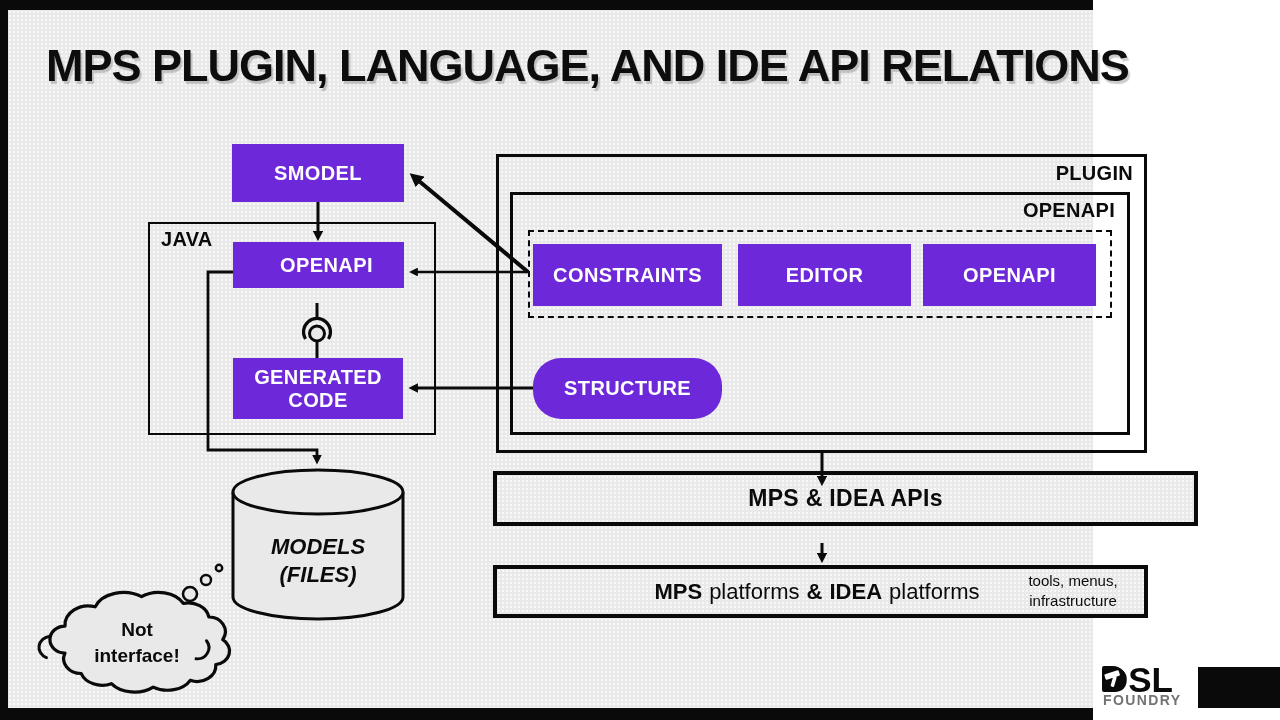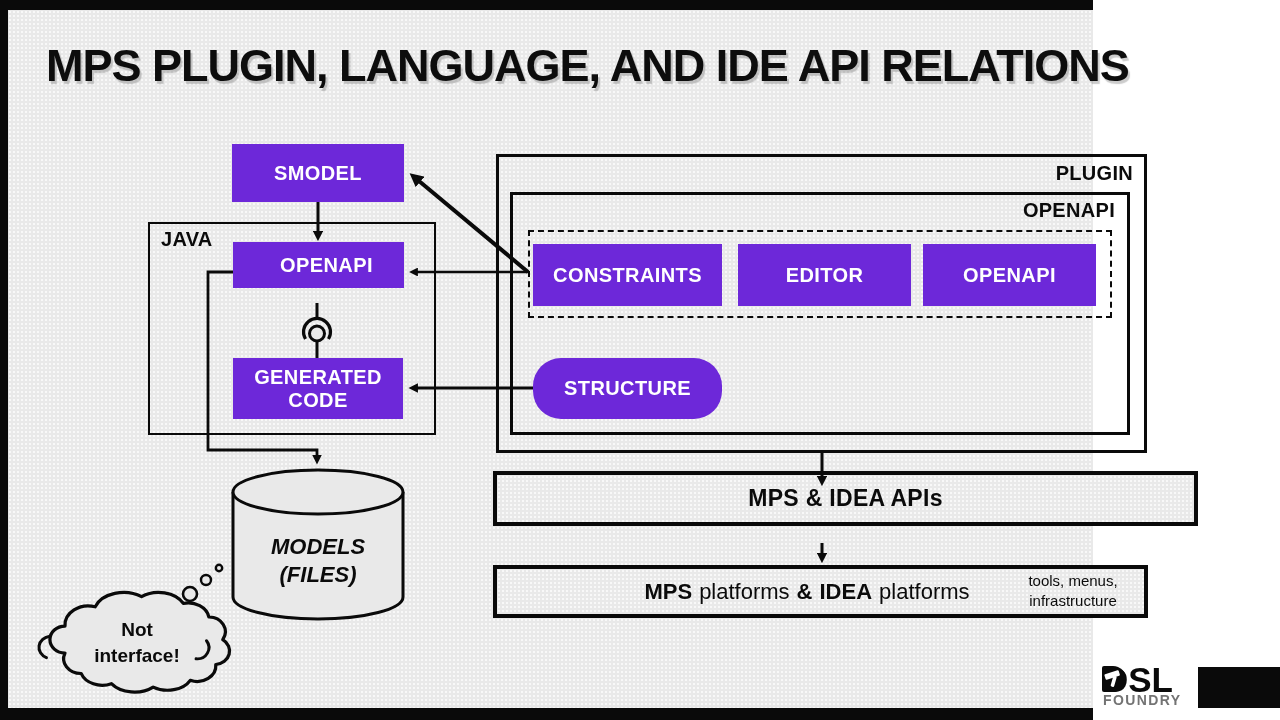--- a/index.html
+++ b/index.html
@@ -14,21 +14,21 @@
          letter-spacing:-1px;white-space:nowrap;color:#0d0d0d;
          text-shadow:2px 3px 1px rgba(110,110,110,0.35);}
   .node{position:absolute;background:#6d28d9;color:#ffffff;font-weight:bold;font-size:20px;
         letter-spacing:0.4px;display:flex;align-items:center;justify-content:center;
         text-align:center;line-height:1.15;box-sizing:border-box;}
   .container-box{position:absolute;box-sizing:border-box;}
   .corner-label{position:absolute;font-weight:bold;font-size:20px;letter-spacing:0.3px;}
   .bar{position:absolute;box-sizing:border-box;border:4px solid #0a0a0a;}
   .bar-label{position:absolute;inset:0;display:flex;align-items:center;justify-content:center;
              font-weight:bold;font-size:23px;letter-spacing:0.3px;}
-  .bar2-label{position:absolute;left:20px;top:0;bottom:0;width:580px;display:flex;
+  .bar2-label{position:absolute;left:30px;top:0;bottom:0;width:580px;display:flex;
               align-items:center;justify-content:center;font-size:22px;}
   .bar2-label span{display:inline-block;}
   .seg-b{font-weight:bold;margin-right:7px;}
   .seg-n{font-weight:normal;margin-right:7px;}
   .seg-last{margin-right:0;}
   .bar-note{position:absolute;left:1008px;top:571px;width:130px;font-size:15px;
             line-height:20px;text-align:center;}
   .overlay{position:absolute;left:0;top:0;width:1280px;height:720px;pointer-events:none;}
   .cyl-text{position:absolute;left:233px;top:533px;width:170px;text-align:center;
             font-weight:bold;font-size:22px;line-height:28px;font-style:italic;}

